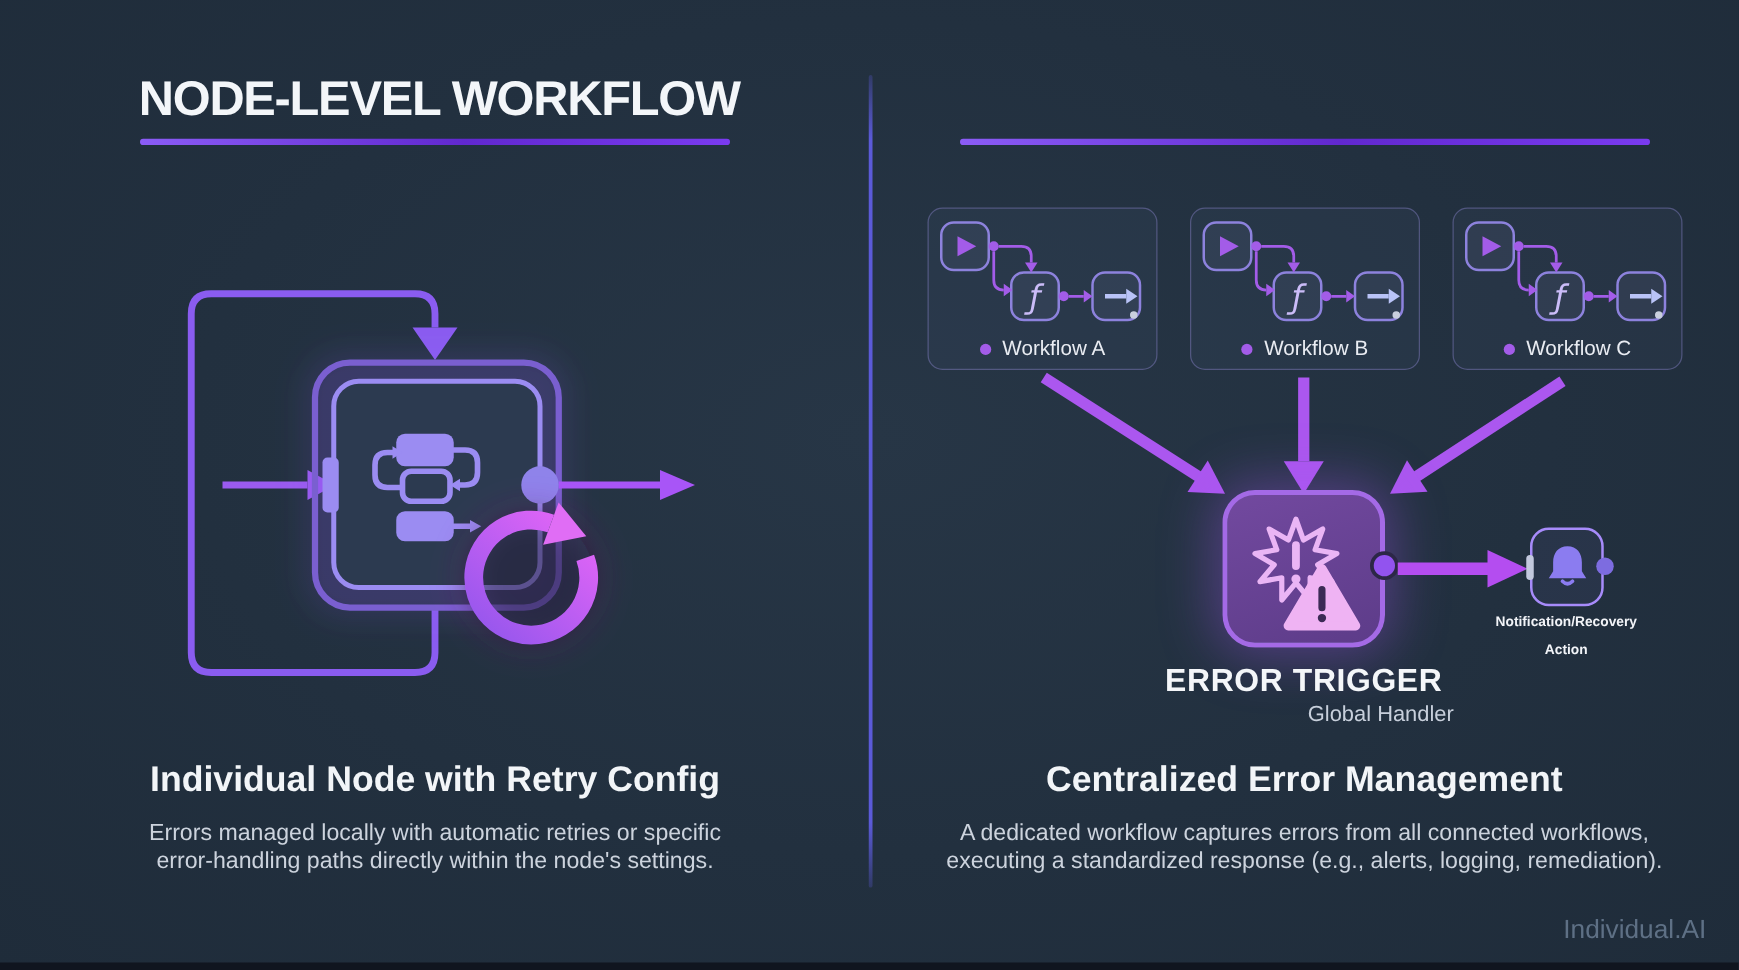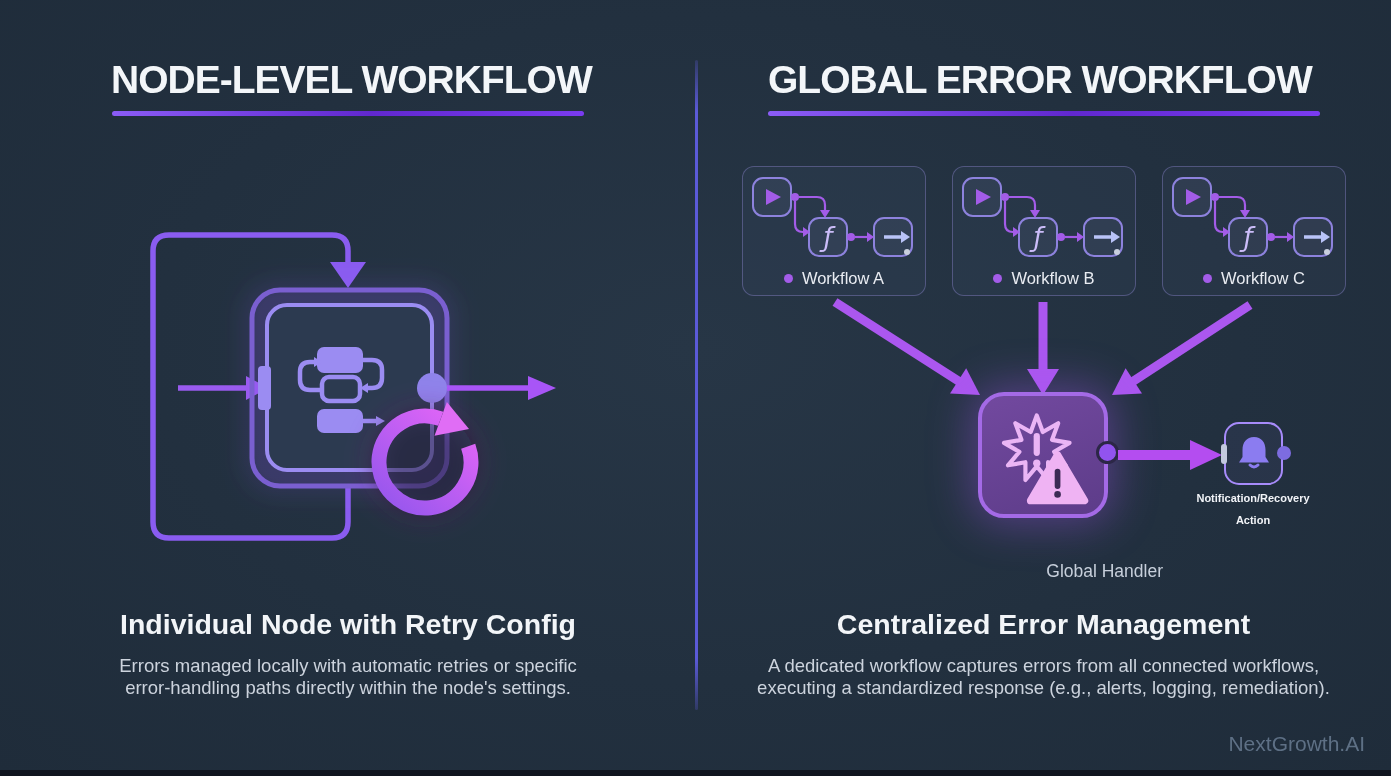--- a/index.html
+++ b/index.html
@@ -72,21 +72,20 @@
   .watermark { position:absolute; left:1065px; width:300px; top:732px; text-align:right;
     font-size:21px; color:#5e7085; }
 </style>
 </head>
 <body>
 
 <div class="canvas">
 
   <div class="col-title left">NODE-LEVEL WORKFLOW</div>
   <div class="underline left"></div>
-  <div class="col-title right">GLOBAL ERROR WORKFLOW</div>
   <div class="underline right"></div>
 
   <div class="divider"></div>
 
   <svg class="node-diagram" width="470" height="360" viewBox="0 0 470 360">
     <defs>
       <linearGradient id="retryGrad" x1="260" y1="315" x2="352" y2="210" gradientUnits="userSpaceOnUse">
         <stop offset="0" stop-color="#8f55ec"></stop>
           <stop offset="1" stop-color="#ea67f8"></stop>
       </linearGradient>
@@ -281,26 +280,27 @@
       <path d="M20 5 C12.5 5 8.5 10.5 8.5 18 V25 L5 30.5 H35 L31.5 25 V18 C31.5 10.5 27.5 5 20 5 Z" fill="#8b7cf0"></path>
       <path d="M16 33 Q20 37 24 33" stroke="#8b7cf0" stroke-width="3" fill="none" stroke-linecap="round"></path>
     </svg>
   </div>
   <div class="bell-tab"></div>
   <div class="bell-outdot"></div>
 
   <div class="notif-label l1">Notification/Recovery</div>
   <div class="notif-label l2">Action</div>
 
+  <div class="trigger-title">ERROR TRIGGER</div>
   <div class="trigger-sub">Global Handler</div>
 
   <div class="section-heading left">Individual Node with Retry Config</div>
   <div class="section-body left line1">Errors managed locally with automatic retries or specific</div>
   <div class="section-body left line2">error-handling paths directly within the node's settings.</div>
 
   <div class="section-heading right">Centralized Error Management</div>
   <div class="section-body right line1">A dedicated workflow captures errors from all connected workflows,</div>
   <div class="section-body right line2">executing a standardized response (e.g., alerts, logging, remediation).</div>
 
-  <div class="watermark">NextGrowth.AI</div>
+  <div class="watermark">Individual.AI</div>
 
   <div class="bottom-bar"></div>
 </div>
 
 </body></html>

